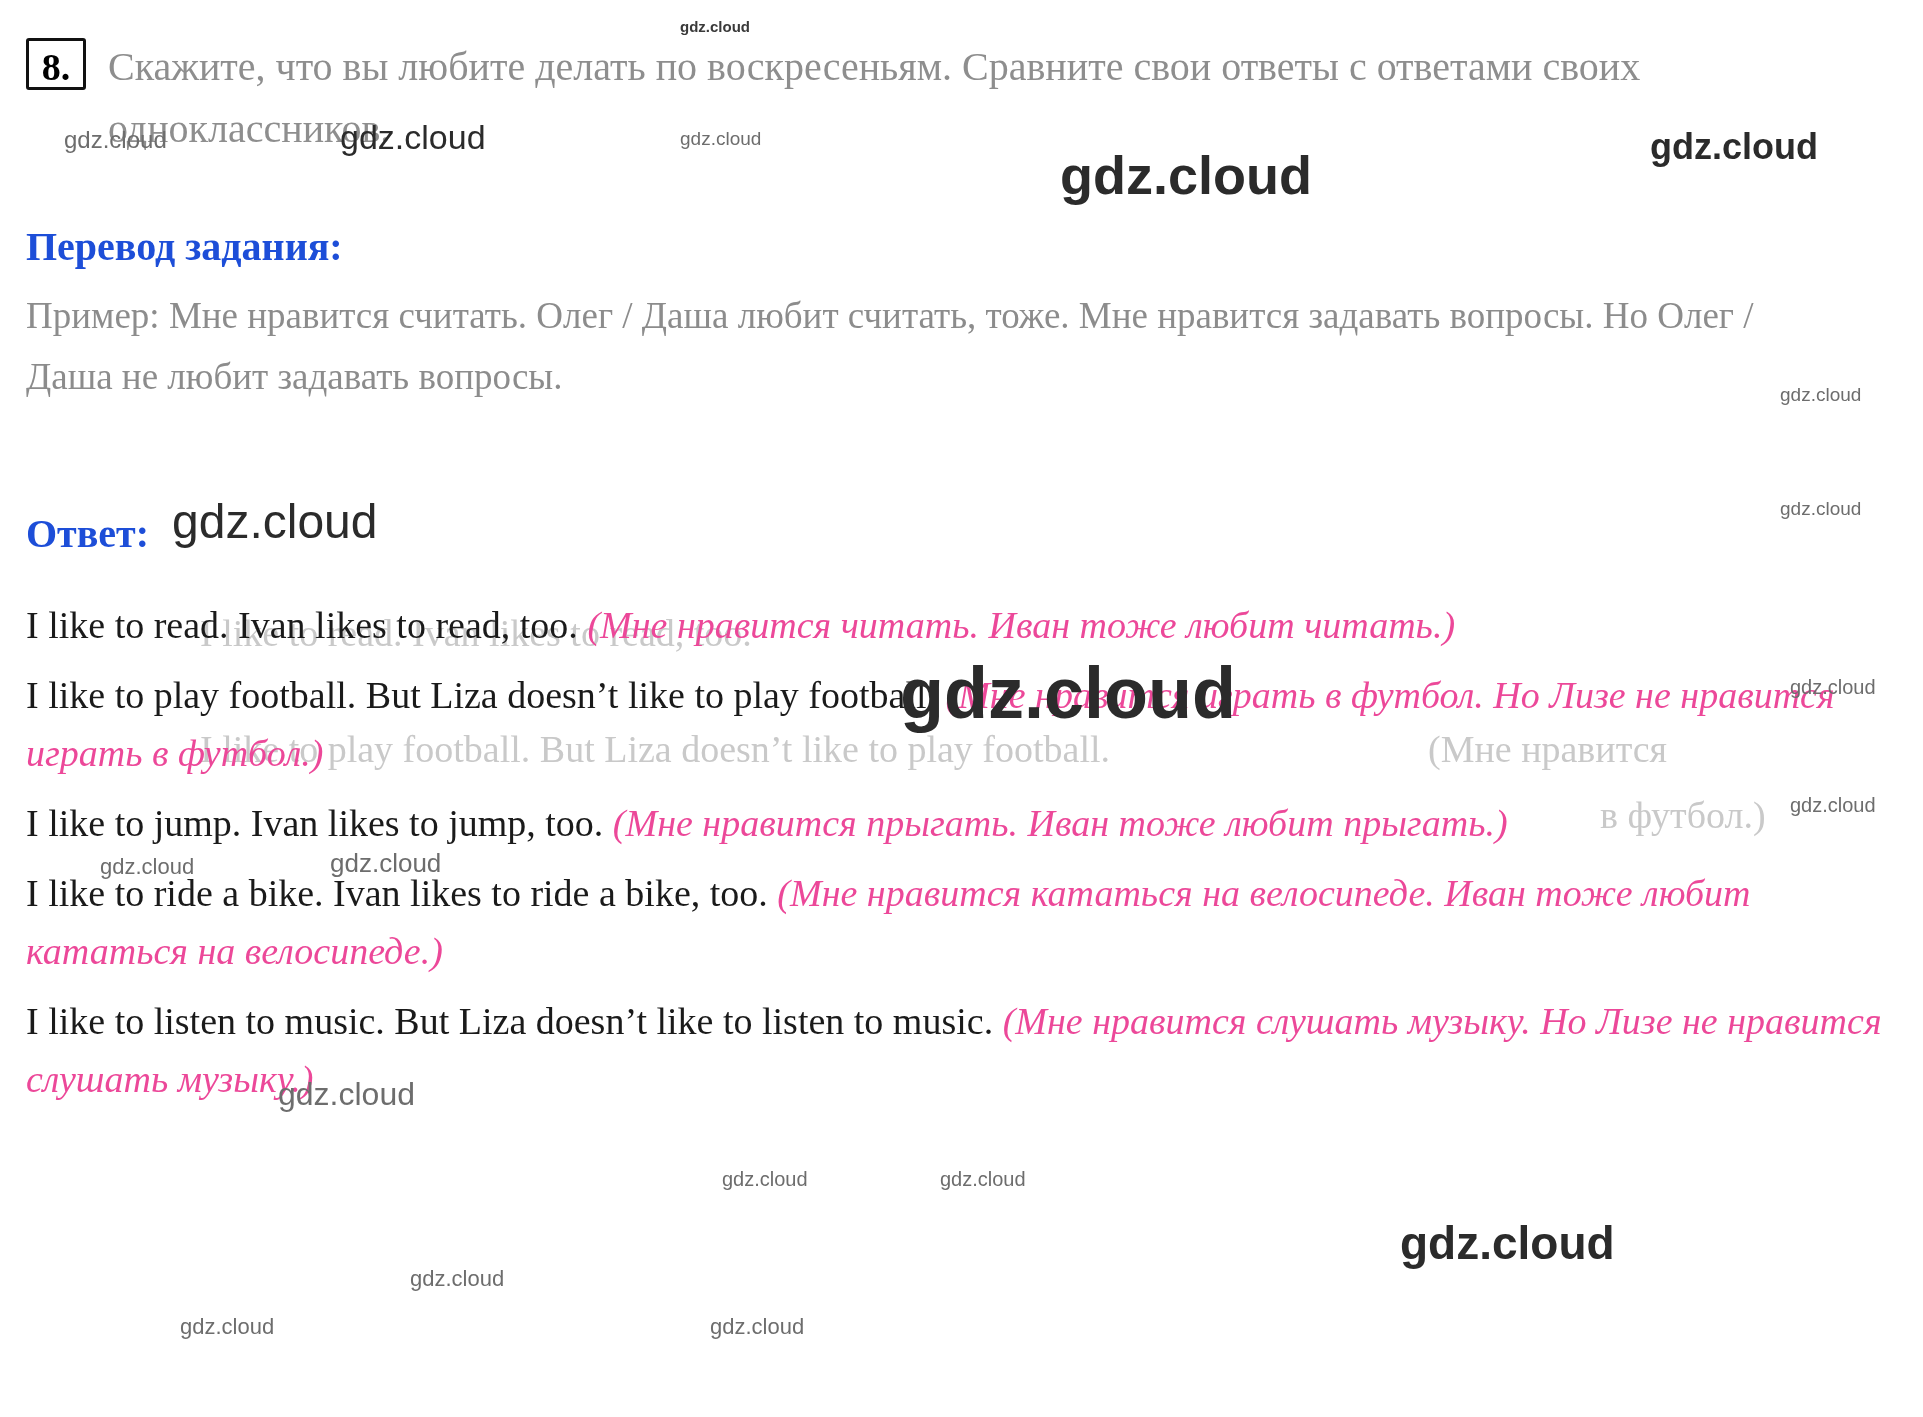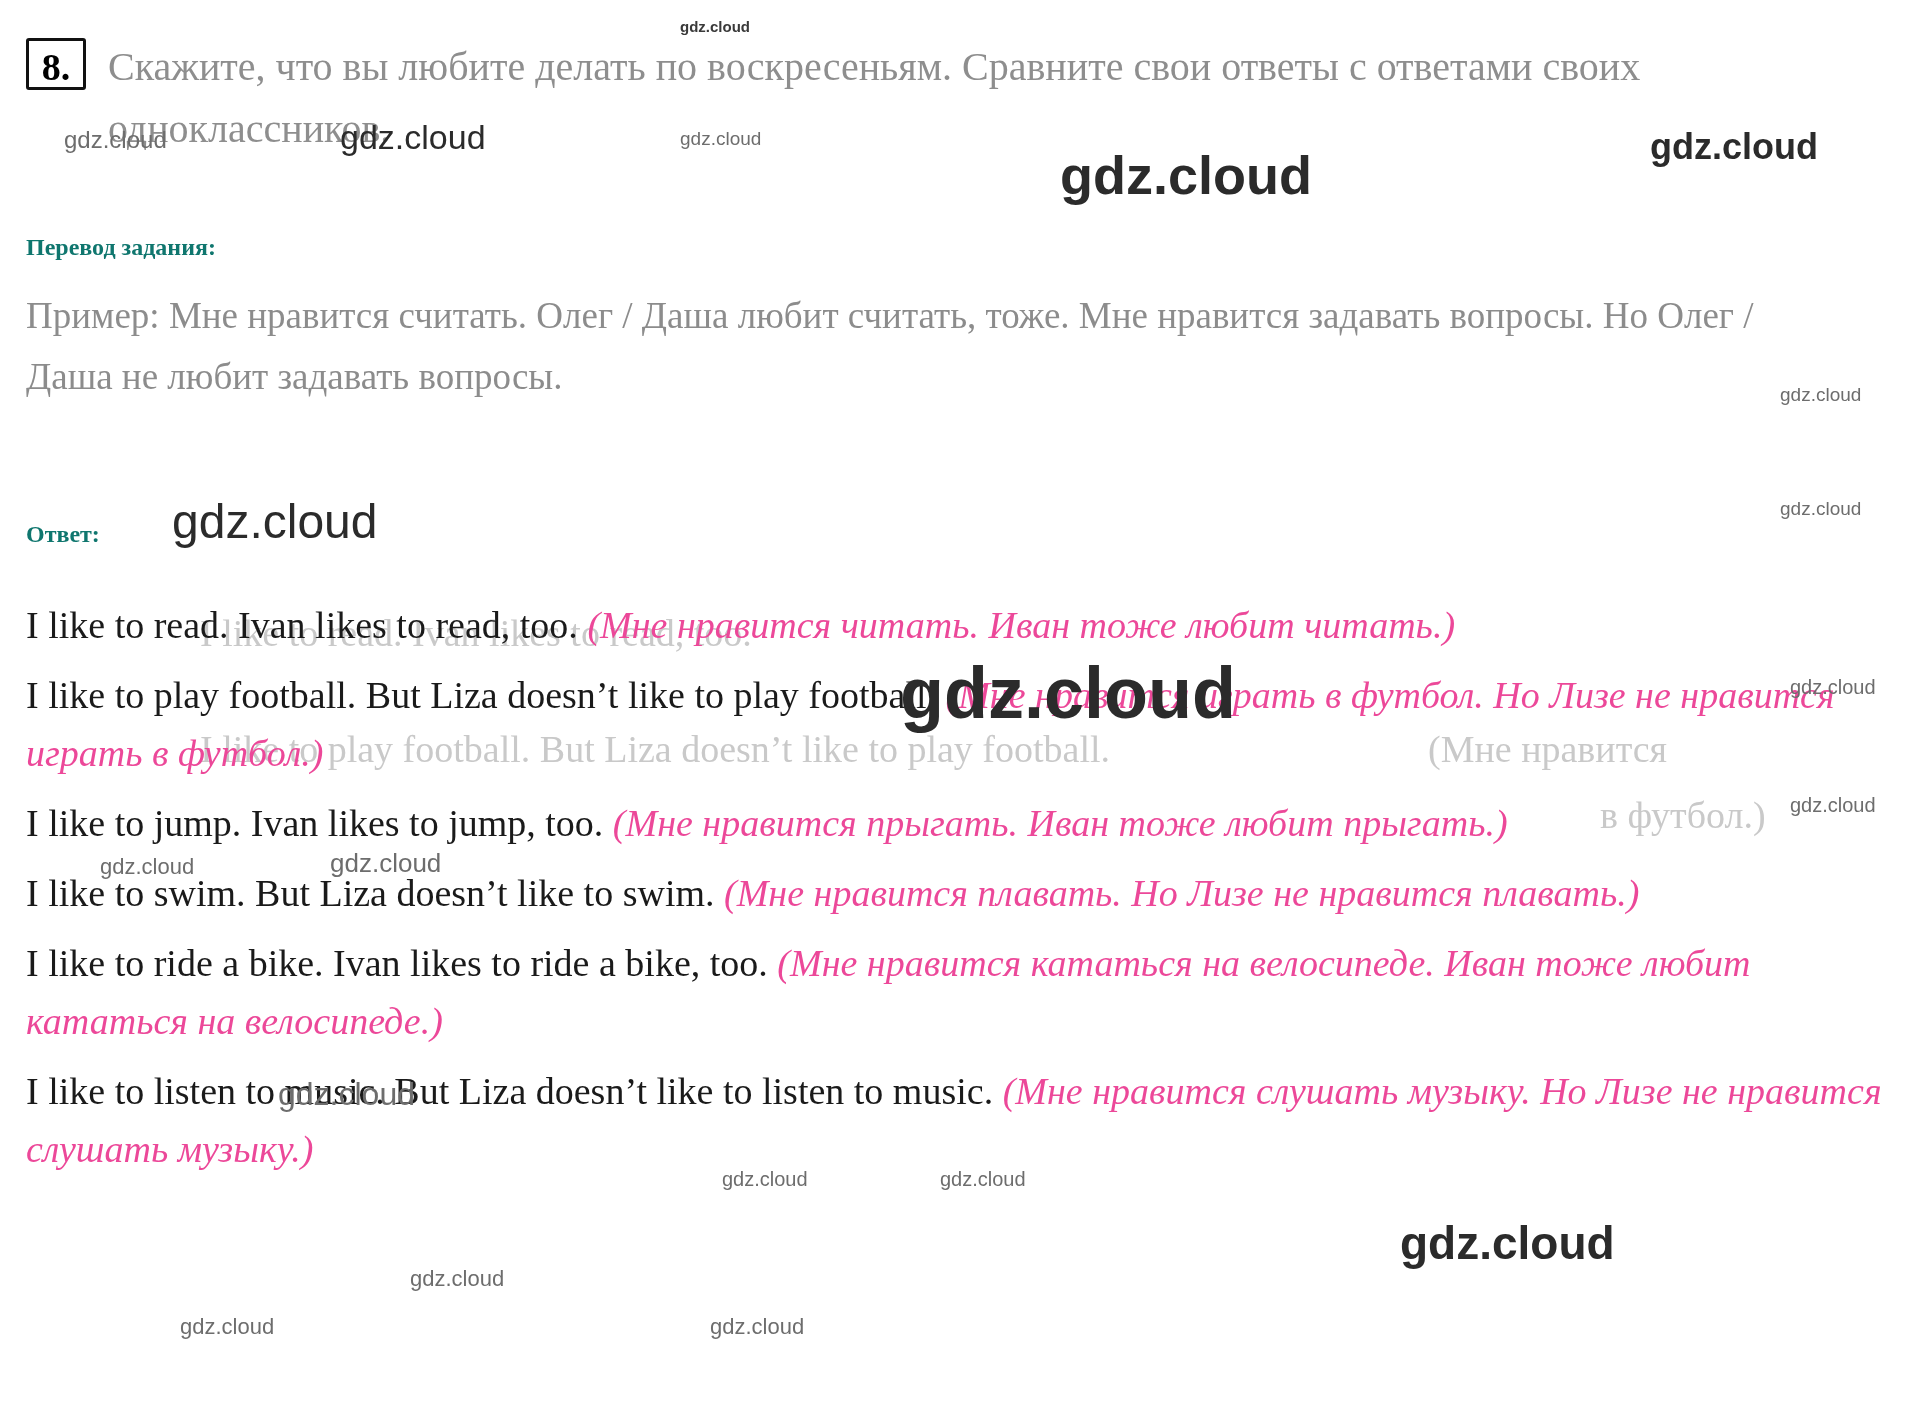--- a/index.html
+++ b/index.html
@@ -63,22 +63,22 @@
     top: 36px;
     width: 1760px;
     font-size: 40px;
     line-height: 62px;
     color: #8e8e8e;
   }
 
   .section-title {
     position: absolute;
     font-weight: bold;
-    font-size: 24px;
-    color: #0f766e;
+    font-size: 40px;
+    color: #1d4ed8;
     line-height: 44px;
   }
   #translation-title { left: 26px; top: 225px; }
   #answer-title      { left: 26px; top: 512px; text-align: right; }
 
   .translation-body {
     position: absolute;
     left: 26px;
     top: 285px;
     width: 1740px;
@@ -147,24 +147,20 @@
     </div>
     <div class="answer-line">
       <span class="en">I like to play football. But Liza doesn’t like to play football.</span>
       <span class="ru">(Мне нравится играть в футбол. Но Лизе не нравится играть в футбол.)</span>
     </div>
     <div class="answer-line">
       <span class="en">I like to jump. Ivan likes to jump, too.</span>
       <span class="ru">(Мне нравится прыгать. Иван тоже любит прыгать.)</span>
     </div>
     <div class="answer-line">
-      <span class="en">I like to swim. But Liza doesn’t like to swim.</span>
-      <span class="ru">(Мне нравится плавать. Но Лизе не нравится плавать.)</span>
-    </div>
-    <div class="answer-line">
       <span class="en">I like to ride a bike. Ivan likes to ride a bike, too.</span>
       <span class="ru">(Мне нравится кататься на велосипеде. Иван тоже любит кататься на велосипеде.)</span>
     </div>
     <div class="answer-line">
       <span class="en">I like to listen to music. But Liza doesn’t like to listen to music.</span>
       <span class="ru">(Мне нравится слушать музыку. Но Лизе не нравится слушать музыку.)</span>
     </div>
   </div>
 
   <div id="watermark-layer">

